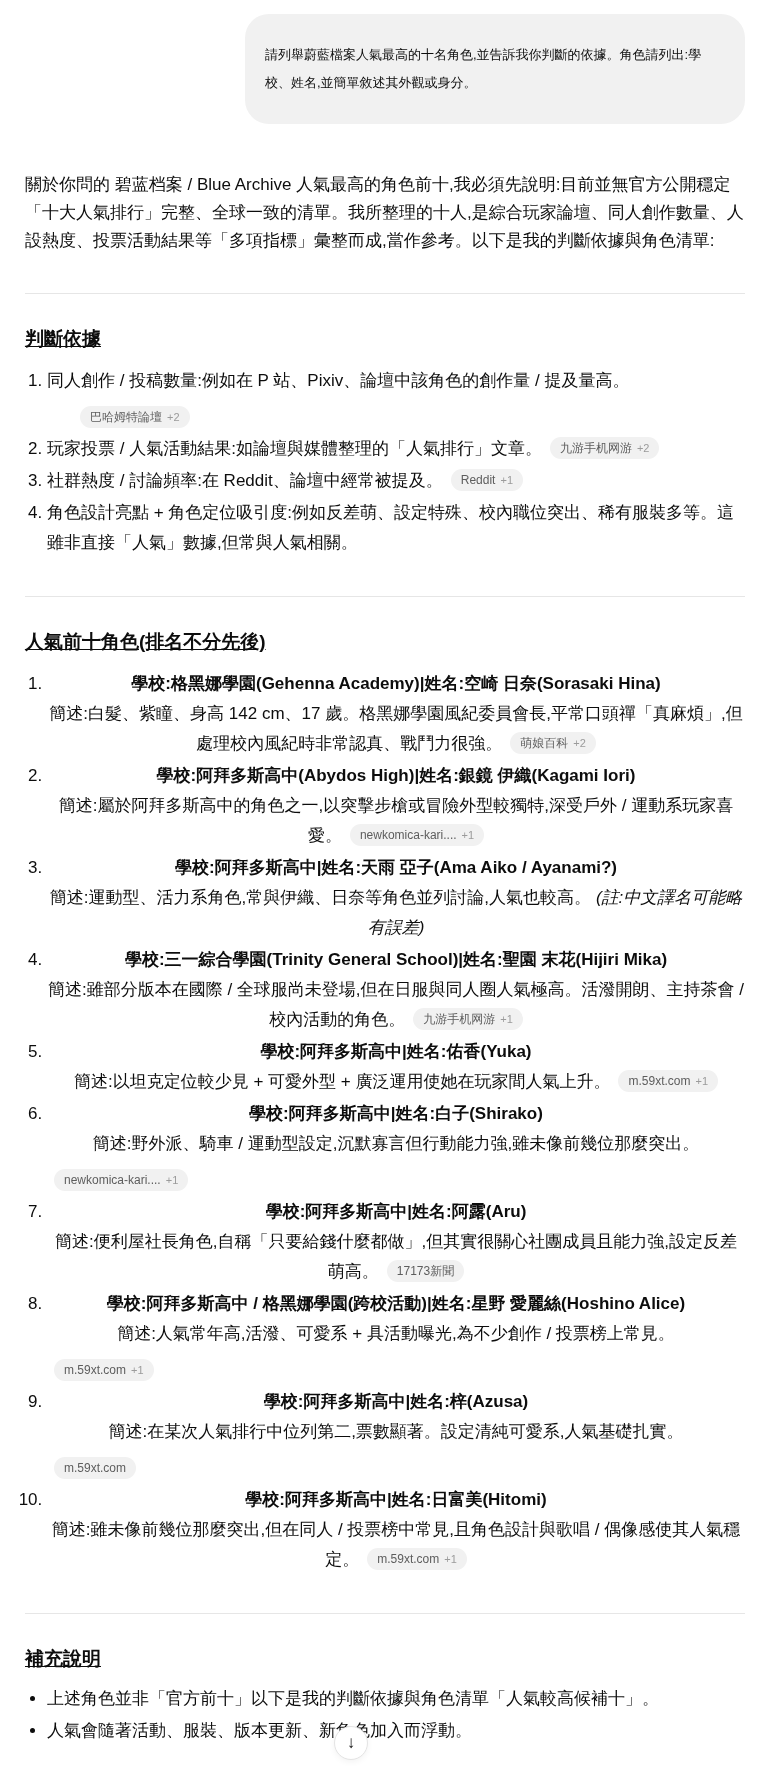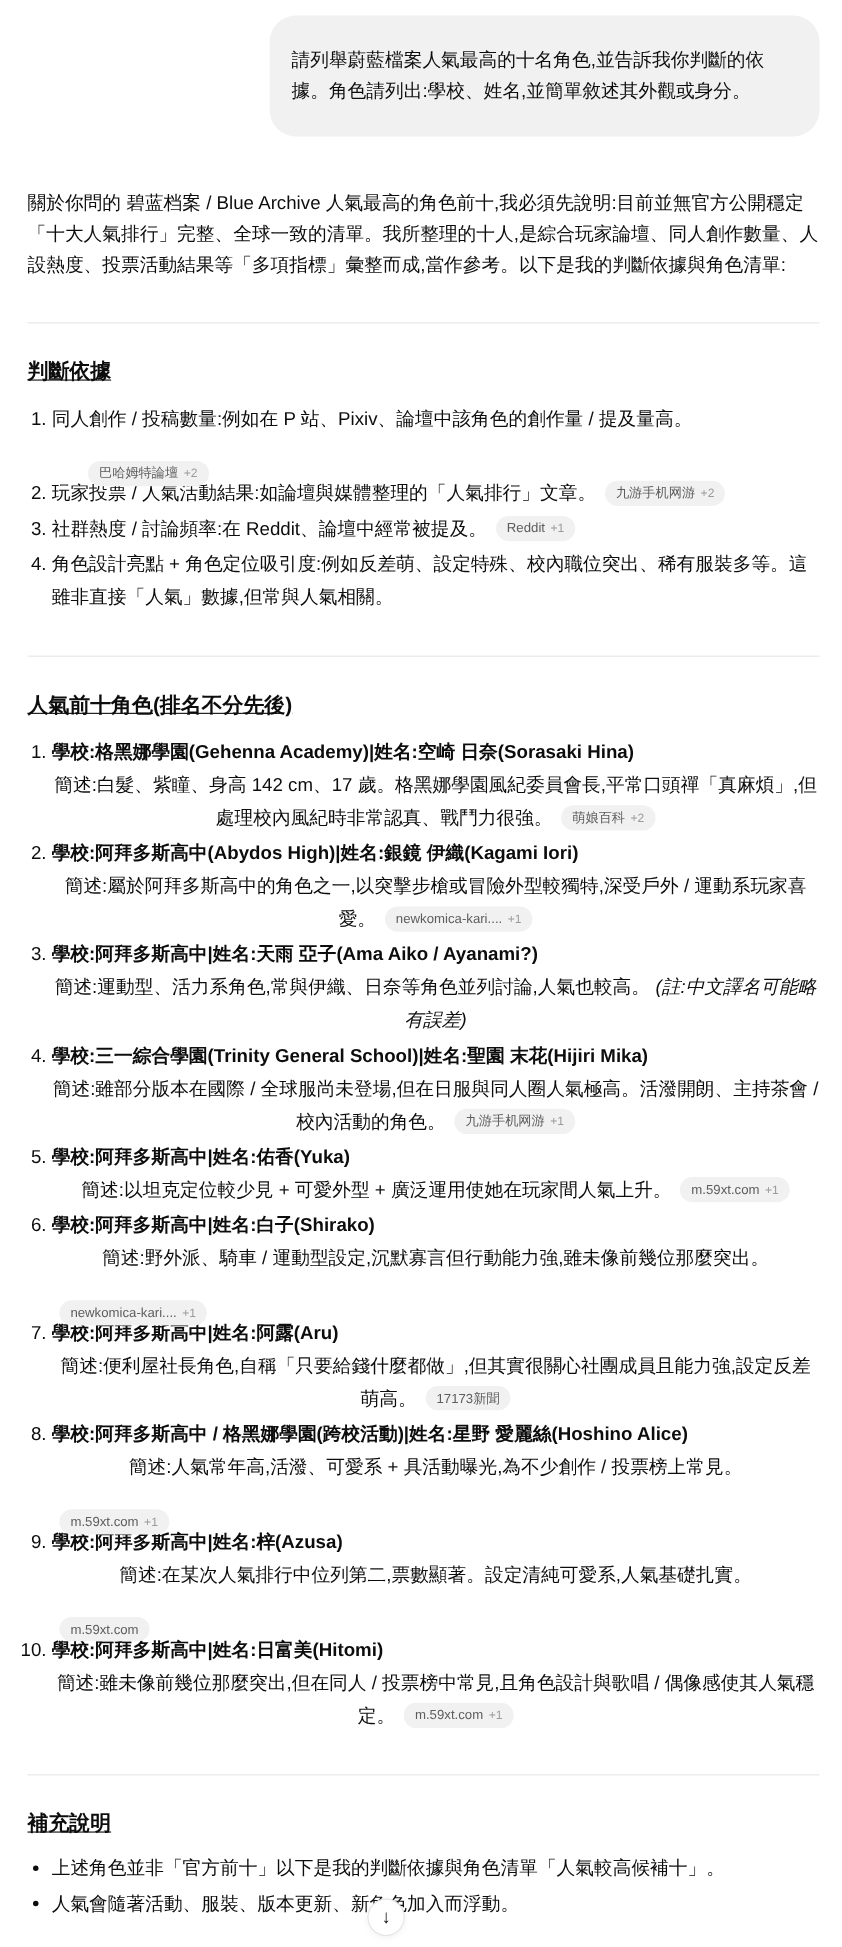--- a/index.html
+++ b/index.html
@@ -12,21 +12,21 @@
   }
   .page { position: relative; width: 765px; height: 1770px; padding: 14px 20px 0 25px; }
 
   
   .user-row { display: flex; justify-content: flex-end; margin-bottom: 47px; }
   .user-bubble {
     max-width: 500px;
     background: #f1f1f1;
     border-radius: 24px;
     padding: 27px 20px;
-    font-size: 17px;
+    font-size: 13px;
     line-height: 28px;
     color: #0d0d0d;
   }
 
   
   .assistant { font-size: 17px; line-height: 28px; }
   .assistant p.intro { margin: 0; }
 
   hr.divider {
     border: none;
@@ -40,42 +40,42 @@
     margin: 0 0 14px 0;
     text-decoration: underline;
   }
   h3.sec-heading.tight { margin-bottom: 12px; }
 
   ol.num-list { margin: 6px 0 0 0; padding-left: 22px; }
   ol.num-list li { margin: 0 0 2px 0; line-height: 30px; }
   ul.dot-list { margin: 6px 0 0 0; padding-left: 22px; }
   ul.dot-list li { margin: 0 0 2px 0; line-height: 30px; }
 
-  .item-title { font-weight: 700; line-height: 30px; }
+  .item-title { font-weight: 700; line-height: 30px; text-align: center; }
   .item-desc { line-height: 30px; text-align: center; }
   .note-italic { font-style: italic; margin-left: 5px; }
 
   
   .pill {
     display: inline-block;
     background: #f1f1f1;
     border-radius: 12px;
     padding: 2px 10px;
     font-size: 12px;
     line-height: 18px;
     color: #5d5d5d;
     white-space: nowrap;
     margin-left: 8px;
     position: relative;
     top: -2px;
     cursor: pointer;
   }
   .cite-count { color: #9b9b9b; font-size: 11px; margin-left: 5px; }
   .cite-row { margin: 5px 0 3px 0; }
-  .cite-row .pill { margin-left: 7px; top: 13px; }
+  .cite-row .pill { margin-left: 7px; top: 0; }
   .cite-row.indent-more .pill { margin-left: 33px; }
 
   
   .scroll-btn {
     position: absolute;
     left: 334px; top: 1726px;
     width: 34px; height: 34px;
     border-radius: 50%;
     background: #ffffff;
     border: 1px solid #e4e4e4;

